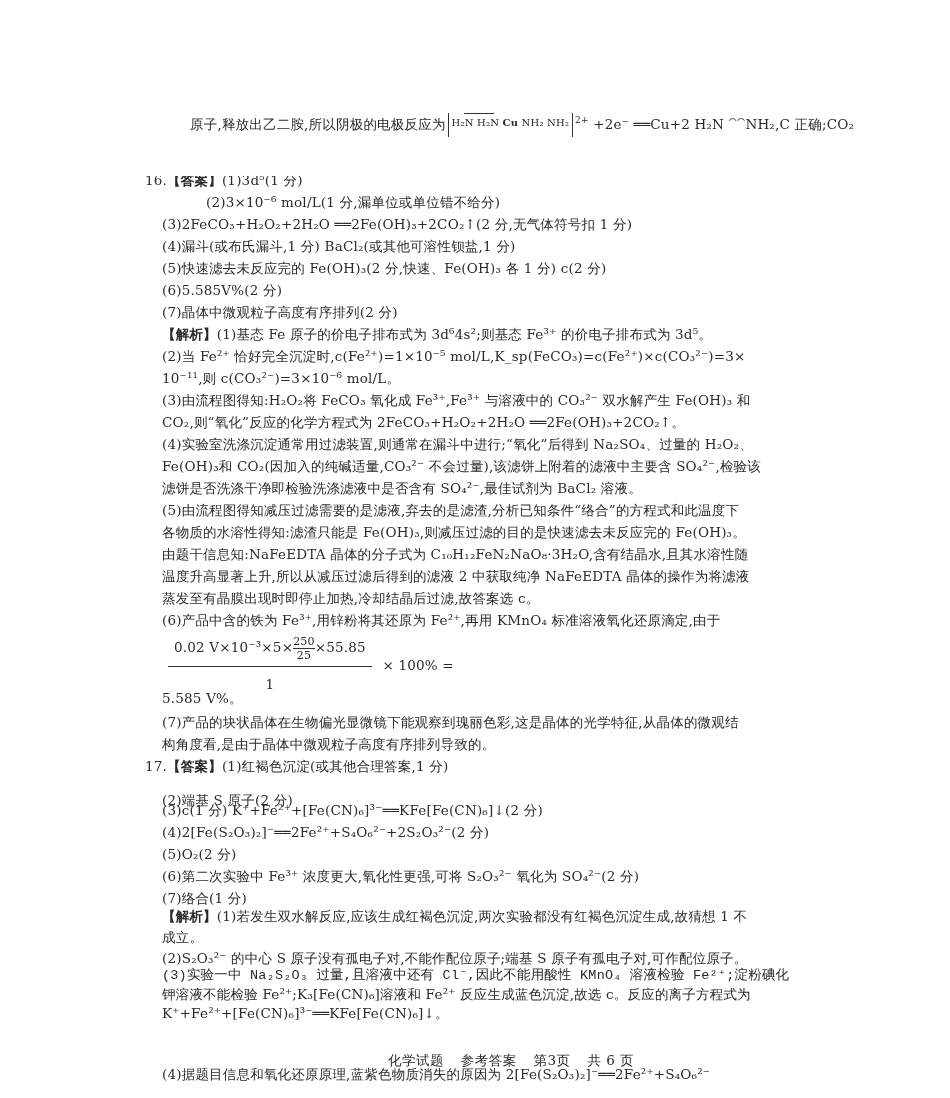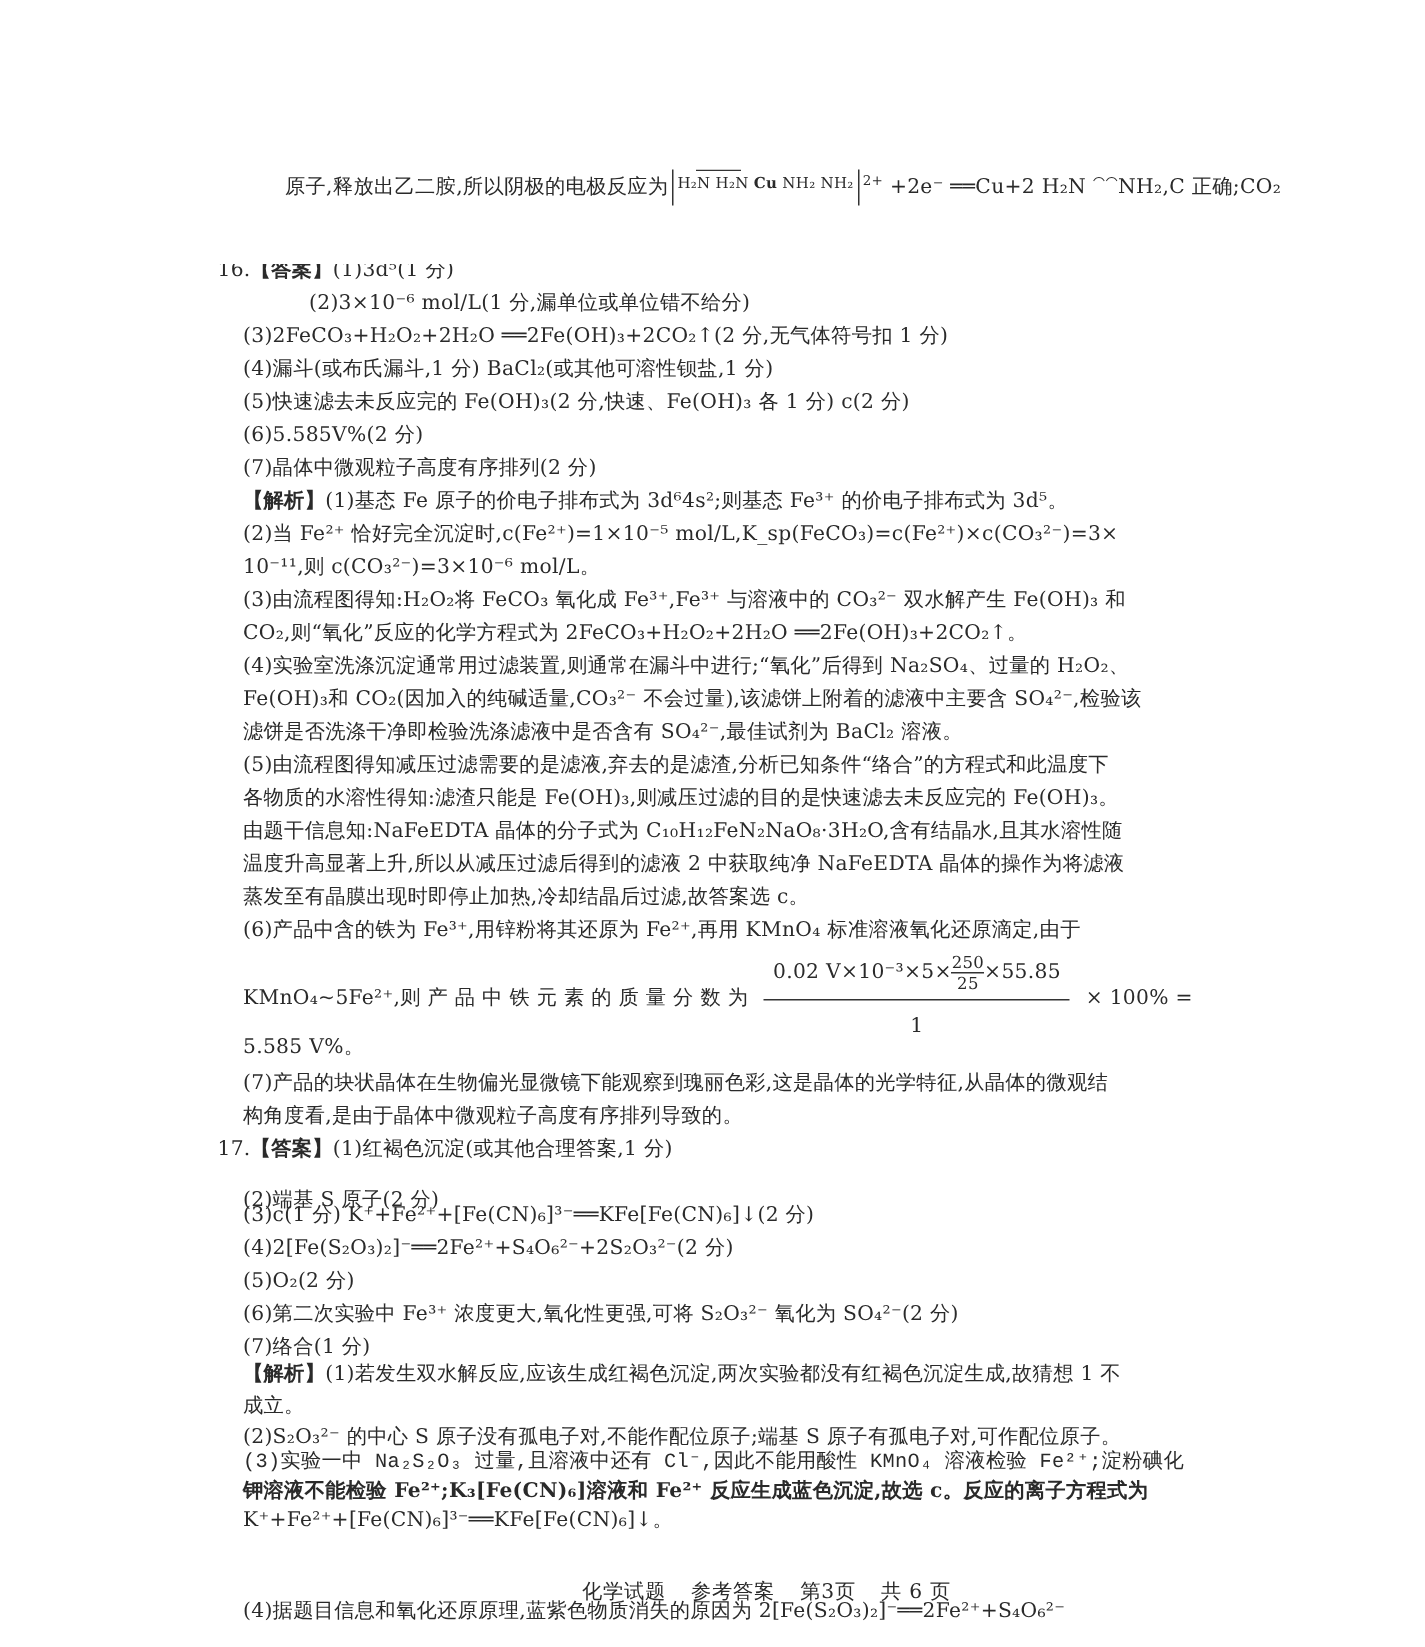--- a/index.html
+++ b/index.html
@@ -72,21 +72,20 @@
 <div class="line ind" style="top:456px;">Fe(OH)₃和 CO₂(因加入的纯碱适量,CO₃²⁻ 不会过量),该滤饼上附着的滤液中主要含 SO₄²⁻,检验该</div>
 <div class="line ind" style="top:478px;">滤饼是否洗涤干净即检验洗涤滤液中是否含有 SO₄²⁻,最佳试剂为 BaCl₂ 溶液。</div>
 <div class="line ind" style="top:500px;">(5)由流程图得知减压过滤需要的是滤液,弃去的是滤渣,分析已知条件“络合”的方程式和此温度下</div>
 <div class="line ind" style="top:522px;">各物质的水溶性得知:滤渣只能是 Fe(OH)₃,则减压过滤的目的是快速滤去未反应完的 Fe(OH)₃。</div>
 <div class="line ind" style="top:544px;">由题干信息知:NaFeEDTA 晶体的分子式为 C₁₀H₁₂FeN₂NaO₈·3H₂O,含有结晶水,且其水溶性随</div>
 <div class="line ind" style="top:566px;">温度升高显著上升,所以从减压过滤后得到的滤液 2 中获取纯净 NaFeEDTA 晶体的操作为将滤液</div>
 <div class="line ind" style="top:588px;">蒸发至有晶膜出现时即停止加热,冷却结晶后过滤,故答案选 c。</div>
 <div class="line ind" style="top:610px;">(6)产品中含的铁为 Fe³⁺,用锌粉将其还原为 Fe²⁺,再用 KMnO₄ 标准溶液氧化还原滴定,由于</div>
 
 <div class="line ind" style="top:635px; line-height:22px;">
-  <span style="vertical-align:middle;">KMnO₄~5Fe²⁺,则 产 品 中 铁 元 素 的 质 量 分 数 为</span>
   <span class="frac">
     <span class="numr">
       <span>0.02 V×10⁻³×5×</span><span class="smallfrac"><span class="n">250</span><span>25</span></span><span>×55.85</span>
     </span>
     <span class="den">1</span>
   </span>
   <span style="vertical-align:middle;">× 100% =</span>
 </div>
 
 <div class="line ind" style="top:688px;">5.585 V%。</div>
@@ -102,21 +101,21 @@
 <div class="line ind" style="top:844px;">(5)O₂(2 分)</div>
 <div class="line ind" style="top:866px;">(6)第二次实验中 Fe³⁺ 浓度更大,氧化性更强,可将 S₂O₃²⁻ 氧化为 SO₄²⁻(2 分)</div>
 <div class="line ind" style="top:888px;">(7)络合(1 分)</div>
 
 <div class="line ind" style="top: 906px;">
   <span class="bold-bracket">【解析】</span><span>(1)若发生双水解反应,应该生成红褐色沉淀,两次实验都没有红褐色沉淀生成,故猜想 1 不</span>
 </div>
 <div class="line ind" style="top: 927px;">成立。</div>
 <div class="line ind" style="top: 948px; text-align: center;">(2)S₂O₃²⁻ 的中心 S 原子没有孤电子对,不能作配位原子;端基 S 原子有孤电子对,可作配位原子。</div>
 <div class="line ind" style="top: 966px; font-family: Liberation Mono, monospace;">(3)实验一中 Na₂S₂O₃ 过量,且溶液中还有 Cl⁻,因此不能用酸性 KMnO₄ 溶液检验 Fe²⁺;淀粉碘化</div>
-<div class="line ind" style="top: 984px; font-weight: bold;">钾溶液不能检验 Fe²⁺;K₃[Fe(CN)₆]溶液和 Fe²⁺ 反应生成蓝色沉淀,故选 c。反应的离子方程式为</div>
+<div class="line ind" style="top: 984px;">钾溶液不能检验 Fe²⁺;K₃[Fe(CN)₆]溶液和 Fe²⁺ 反应生成蓝色沉淀,故选 c。反应的离子方程式为</div>
 
 <div class="line ind" style="top: 1003px;" id="a6">K⁺+Fe²⁺+[Fe(CN)₆]³⁻══KFe[Fe(CN)₆]↓。</div>
 <div class="line ind" style="top: 1024px; margin-top: 40px;" id="a7">(4)据题目信息和氧化还原原理,蓝紫色物质消失的原因为 2[Fe(S₂O₃)₂]⁻══2Fe²⁺+S₄O₆²⁻</div>
 
 <div class="footer" style="top:1052px;">
   <span>化学试题</span>
   <span>参考答案</span>
   <span>第3页</span>
   <span>共 6 页</span>
 </div>

